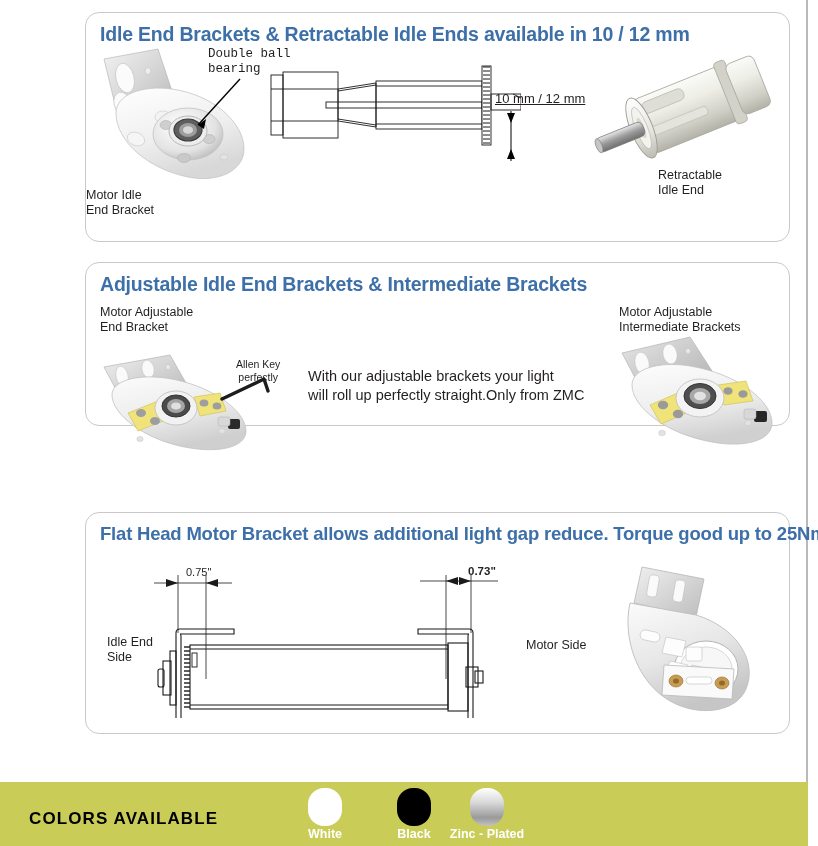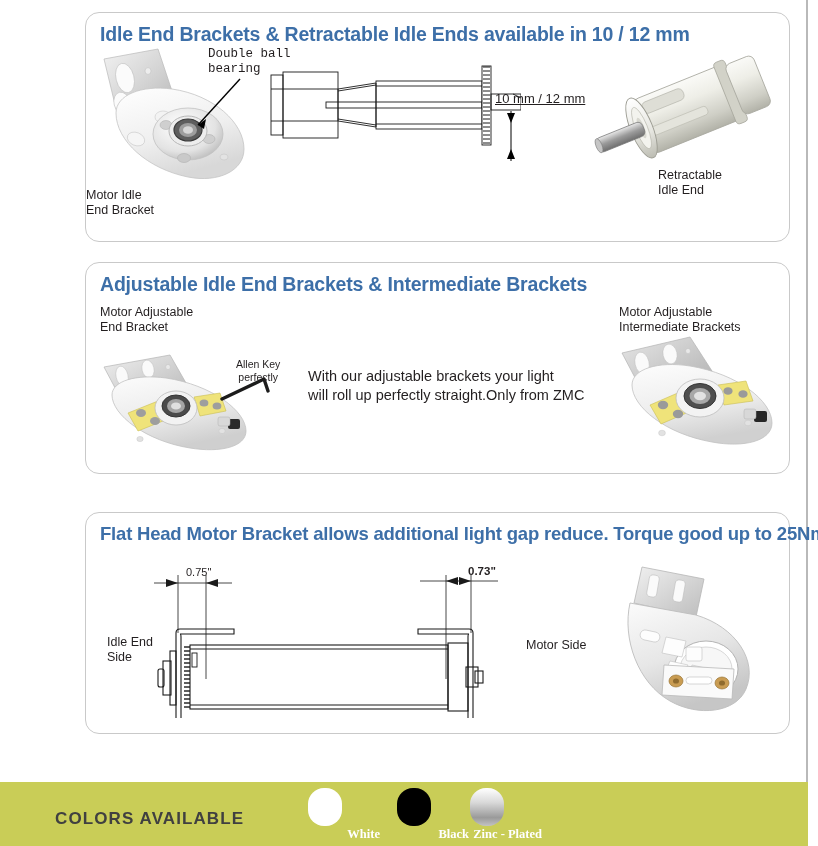--- a/index.html
+++ b/index.html
@@ -11,21 +11,21 @@
   }
   .page{position:absolute;inset:0;background:#fff;}
   .right-rule{position:absolute;top:0;right:10px;width:2px;height:846px;background:#b9b9b9;}
 
   .panel{
     position:absolute;left:85px;width:705px;
     background:#fff;border:1px solid #c9c9c9;border-radius:14px;
     box-sizing:border-box;
   }
   #panel-1{top:12px;height:230px;}
-  #panel-2{top:262px;height:212px;}
+  #panel-2{top:262px;height:164px;}
   #panel-3{top:512px;height:222px;}
 
   .panel-title{
     position:absolute;left:14px;top:10px;
     color:#3d6fa8;font-weight:bold;font-size:19.5px;
     letter-spacing:-0.2px;line-height:22px;white-space:nowrap;
   }
   #panel-3 .panel-title{font-size:18.5px;}
 
   .label{
@@ -36,24 +36,24 @@
   .label.body{font-size:14.5px;line-height:19px;}
   .dim-label{position:absolute;font-size:11px;color:#231f20;font-weight:normal;}
   .dim-label.bold{font-weight:bold;font-size:11.5px;}
 
   
   #colors-bar{
     position:absolute;left:0;top:782px;width:808px;height:64px;
     background:#c9cd57;
   }
   #colors-bar .bar-title{
-    position:absolute;left:55px;top:27px;
-    color:#404040;font-size:17px;font-weight:bold;letter-spacing:1.1px;
-  }
-  .swatch-group{position:absolute;top:0;height:64px;width:110px;text-align:right;font-family:Liberation Serif, serif;}
+    position:absolute;left:29px;top:27px;
+    color:#000000;font-size:17px;font-weight:bold;letter-spacing:1.1px;
+  }
+  .swatch-group{position:absolute;top:0;height:64px;width:110px;text-align:center;}
   .swatch{
     width:34px;height:38px;border-radius:16px;margin:6px auto 1px auto;
   }
   .swatch.white{background:#ffffff;}
   .swatch.black{background:#000000;}
   .swatch.zinc{background:linear-gradient(180deg,#ffffff 0%,#d9d9d9 38%,#9a9a9a 78%,#c3c3c3 100%);}
   .swatch-name{color:#ffffff;font-size:12.5px;font-weight:bold;}
 
   svg{display:block;}
   .art{position:absolute;}

